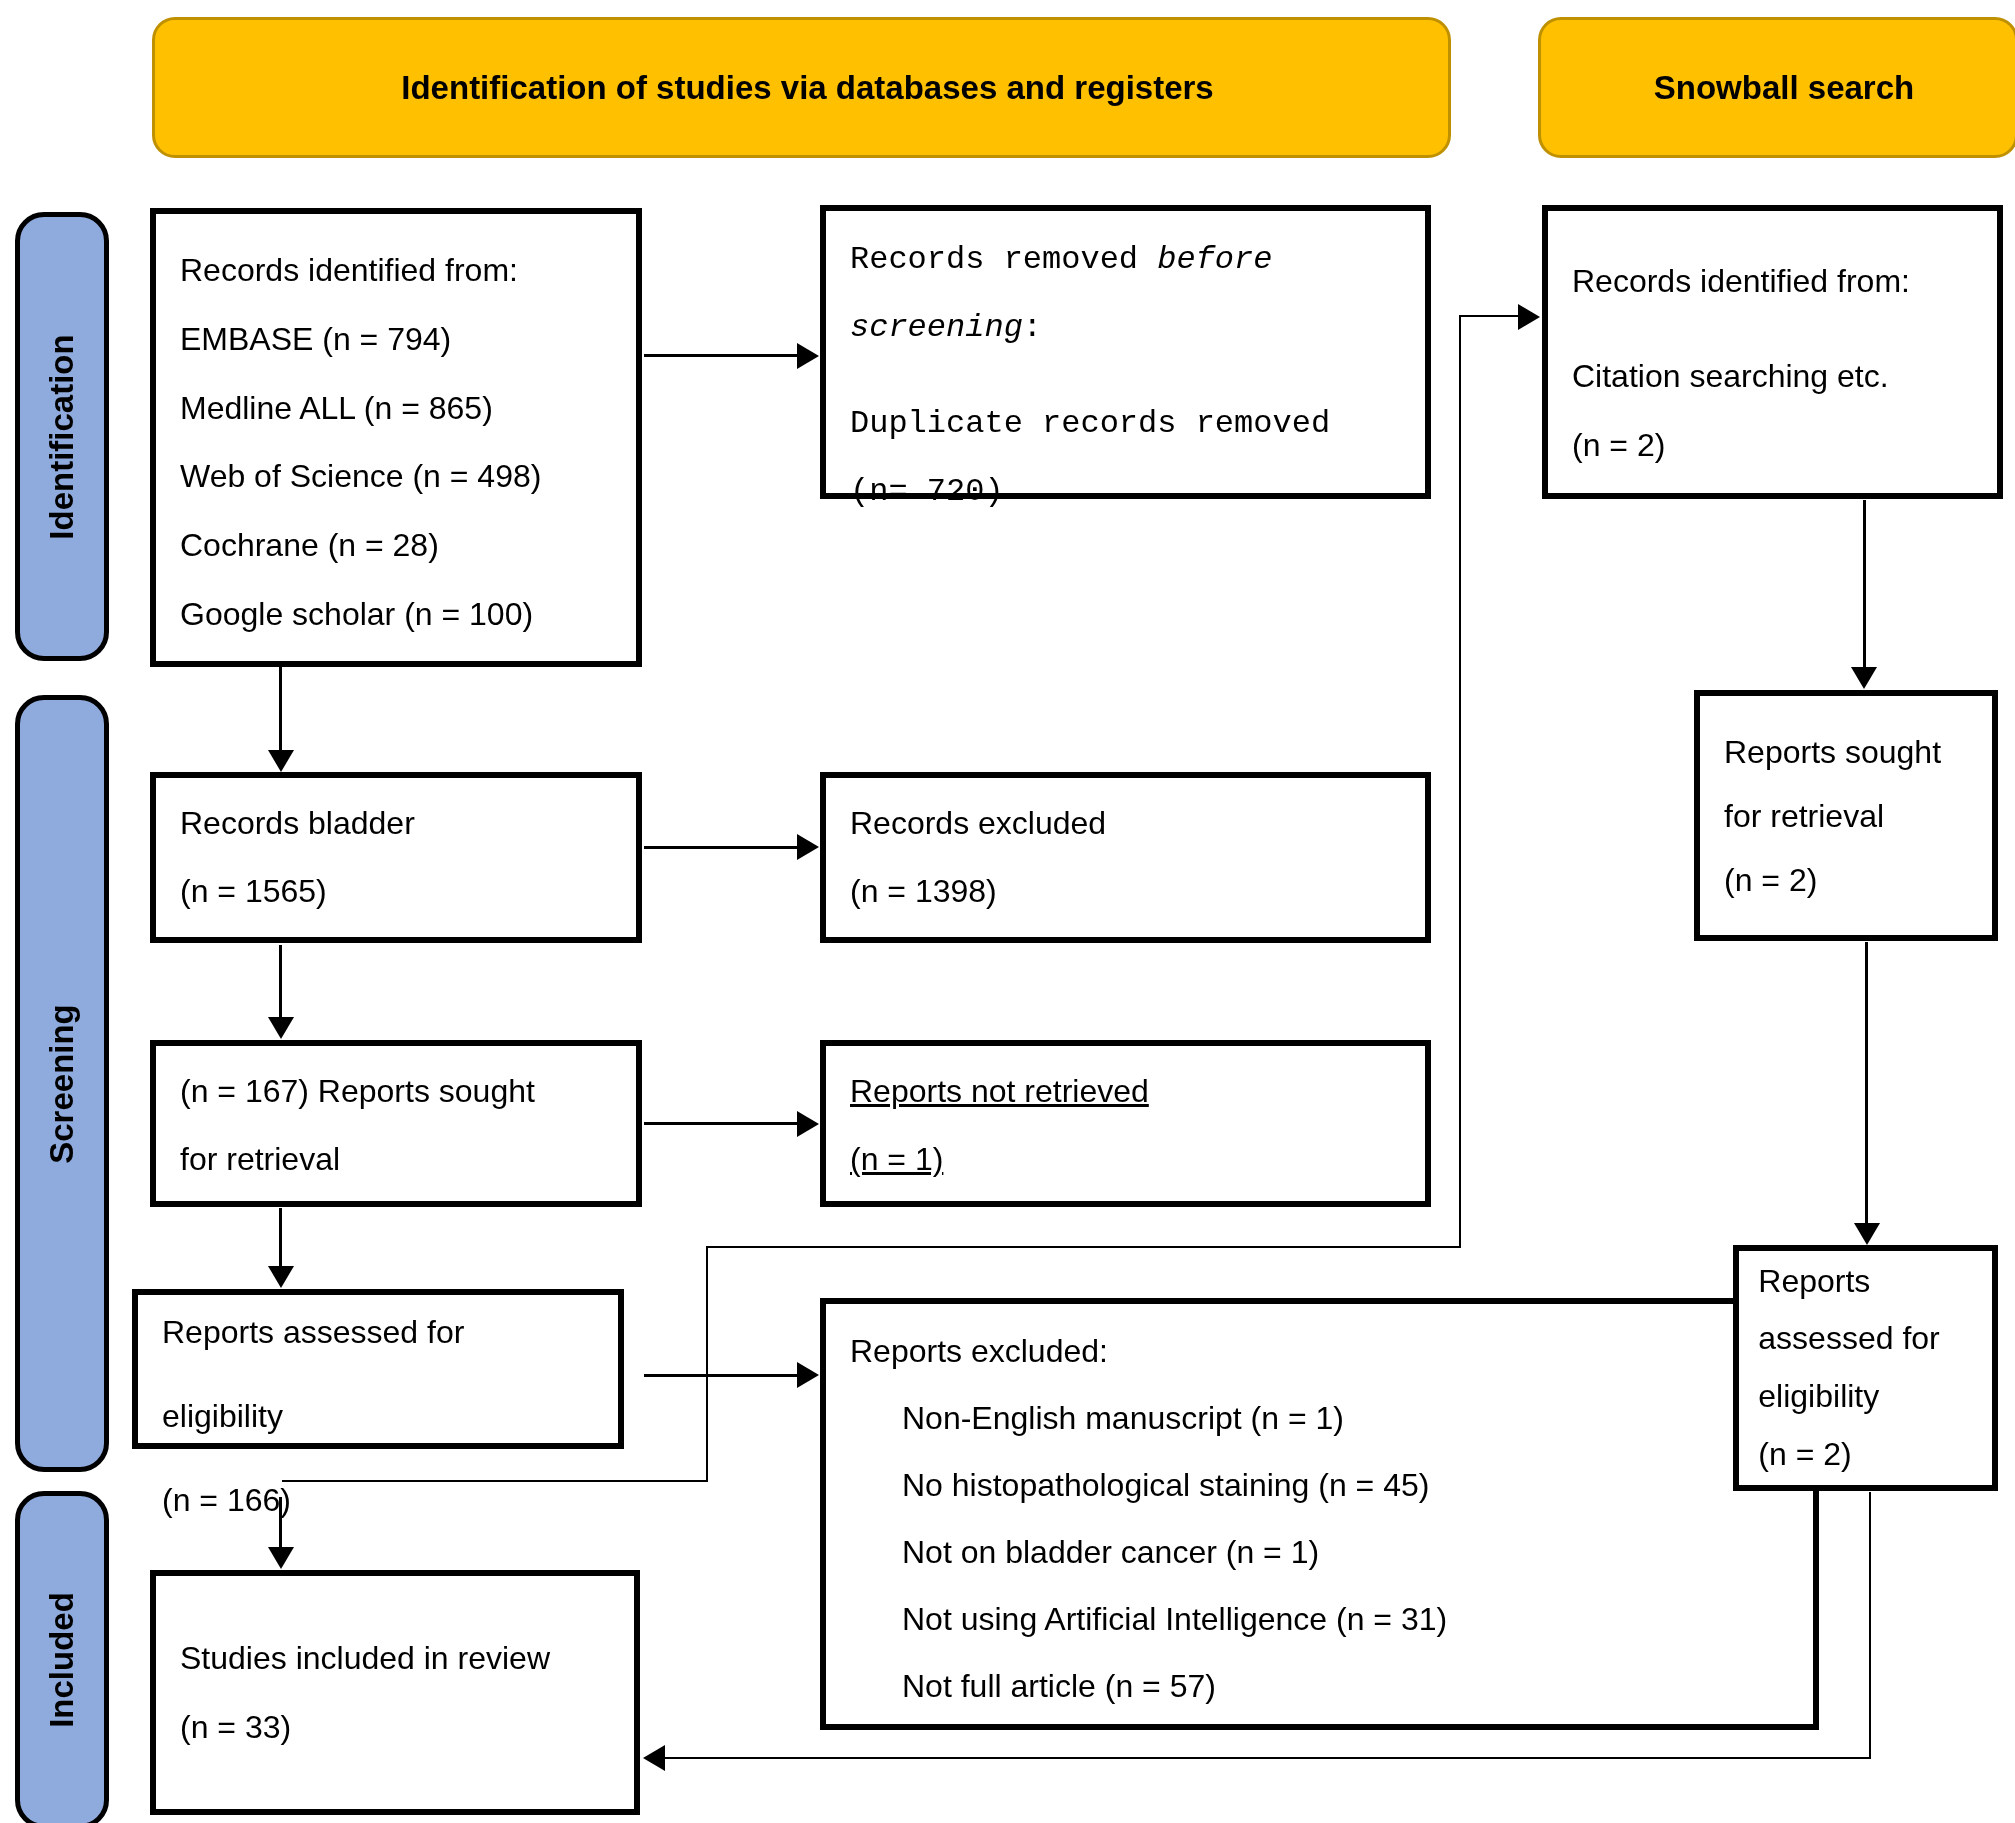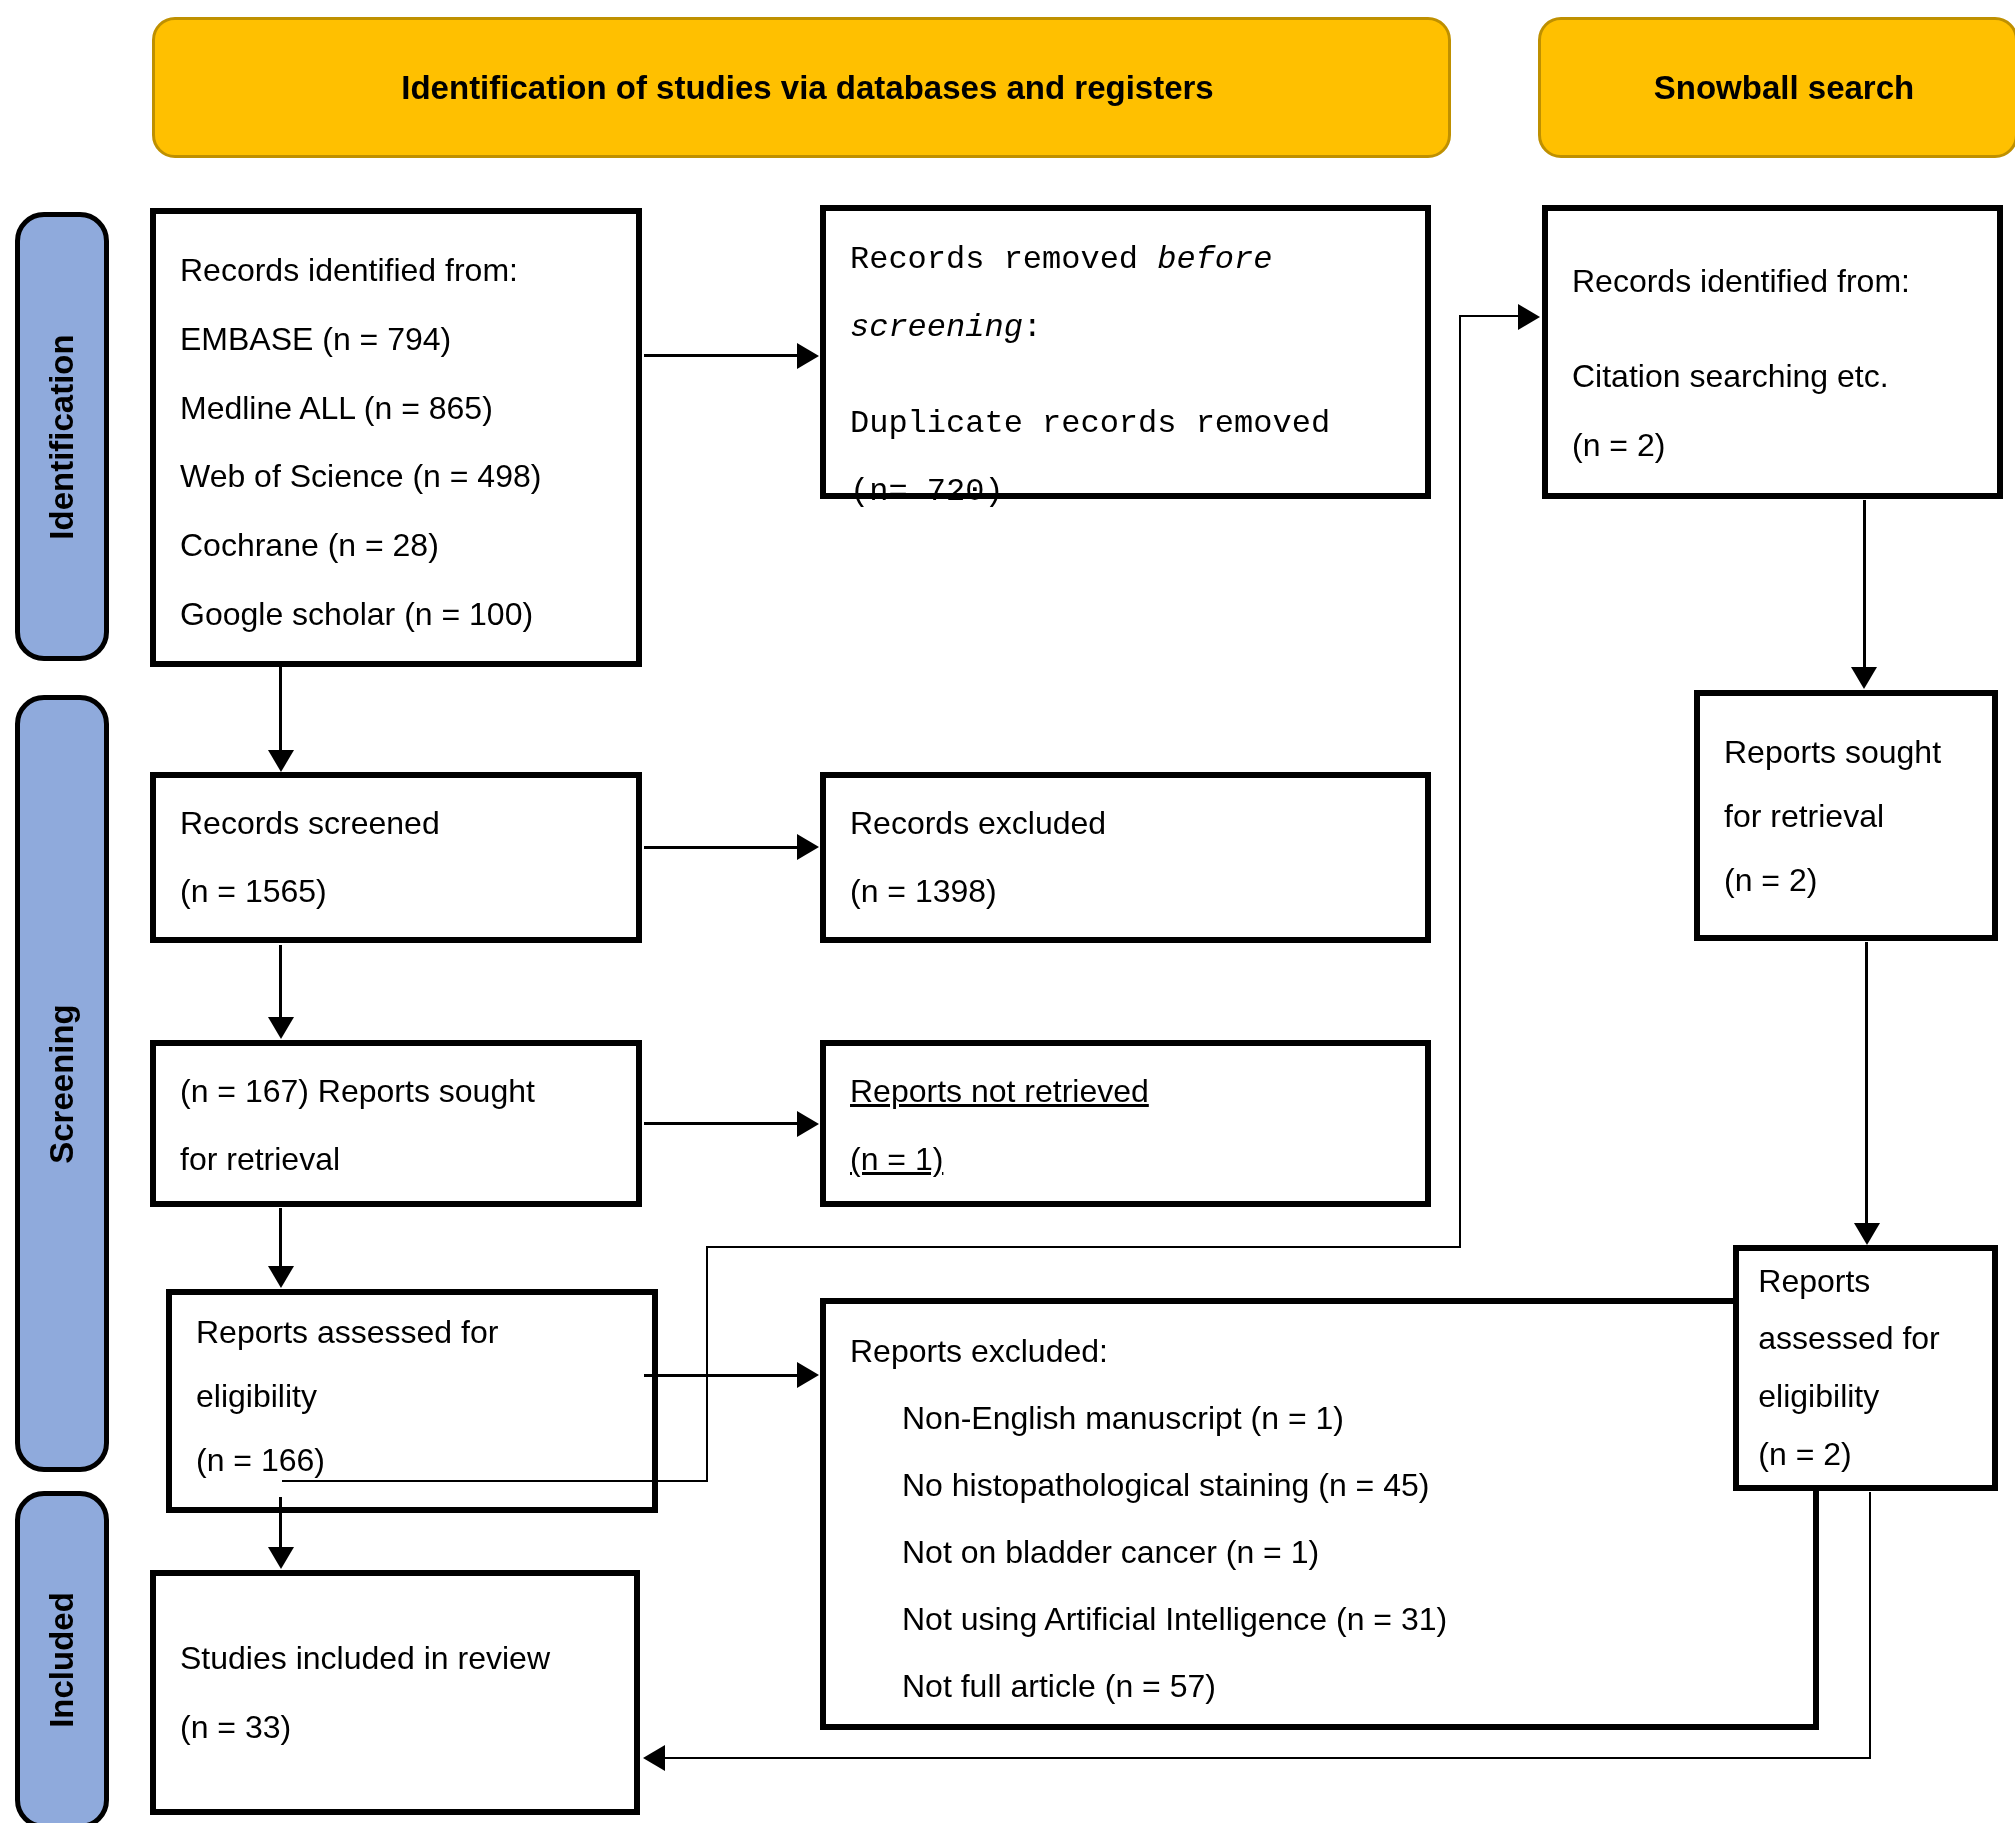--- a/index.html
+++ b/index.html
@@ -72,30 +72,30 @@
   <div class="box" style="left:150px;top:208px;width:492px;height:459px;padding-top:22px;">
     <div class="line">Records identified from:</div>
     <div class="line">EMBASE (n = 794)</div>
     <div class="line">Medline ALL (n = 865)</div>
     <div class="line">Web of Science (n = 498)</div>
     <div class="line">Cochrane (n = 28)</div>
     <div class="line">Google scholar (n = 100)</div>
   </div>
 
   <div class="box" style="left:150px;top:772px;width:492px;height:171px;padding-top:10.6px;">
-    <div class="line">Records screened</div>
+    <div class="line">Records bladder</div>
     <div class="line">(n = 1565)</div>
   </div>
 
   <div class="box" style="left:150px;top:1040px;width:492px;height:167px;padding-top:10.6px;">
     <div class="line">(n = 167) Reports sought</div>
     <div class="line">for retrieval</div>
   </div>
 
-  <div class="box" style="left:166px;top:1289px;width:492px;height:224px;padding-top:4.8px;line-height:2.0;">
+  <div class="box" style="left:132px;top:1289px;width:492px;height:160px;padding-top:4.8px;line-height:2.0;gap:20px;">
     <div class="line">Reports assessed for</div>
     <div class="line">eligibility</div>
     <div class="line">(n = 166)</div>
   </div>
 
   <div class="box vcenter" style="left:150px;top:1570px;width:490px;height:245px;">
     <div class="line">Studies included in review</div>
     <div class="line">(n = 33)</div>
   </div>
 

